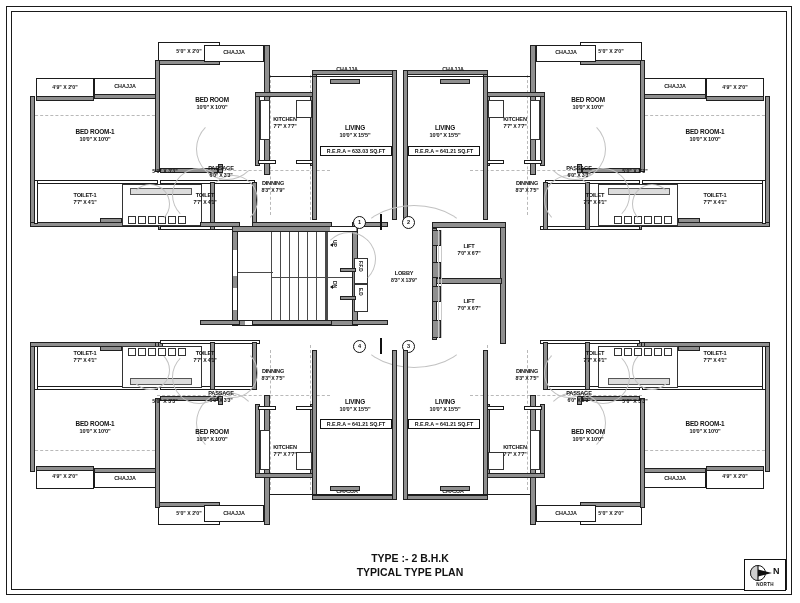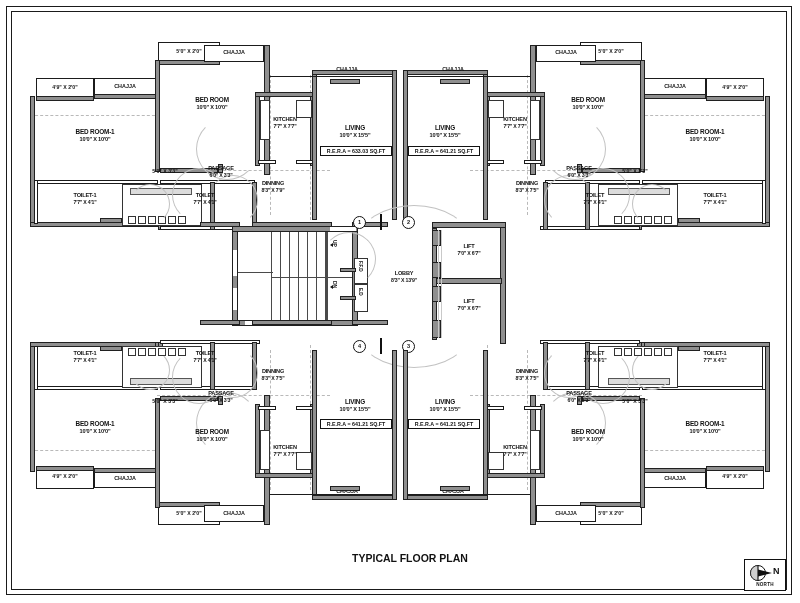--- a/index.html
+++ b/index.html
@@ -551,21 +551,22 @@
     </div>
     <div class="lb" style="left:406px;top:398px;width:78px;">
       <span class="n">LIVING</span>
       <span class="d">10'0" X 15'5"</span>
     </div>
     <div class="rera" style="left:408px;top:419px;width:72px;">R.E.R.A = 641.21 SQ.FT</div>
 
   </div>
 
   <div id="title" style="left:300px;top:552px;width:220px;">
-    <span class="t2">TYPICAL FLOOR PLAN</span>
+    <span class="t1">TYPE :- 2 B.H.K</span>
+    <span class="t2">TYPICAL TYPE PLAN</span>
   </div>
 
   <div id="north" style="left:744px;top:559px;width:42px;height:32px;">
     <svg width="42" height="32" viewBox="0 0 42 32" style="position:absolute;left:0;top:0;">
       <circle cx="13" cy="13" r="7.5" fill="none" stroke="#111" stroke-width="1"></circle>
       <path d="M13 5.5 A7.5 7.5 0 0 0 13 20.5 Z" fill="#cfcfcf" stroke="#111" stroke-width="0.7"></path>
       <path d="M13 9.5 L27 13 L13 16.5 Z" fill="#111"></path>
       <line x1="13" y1="5.5" x2="13" y2="20.5" stroke="#111" stroke-width="0.7"></line>
     </svg>
     <div class="nlab" style="left:28px;top:6px;">N</div>

